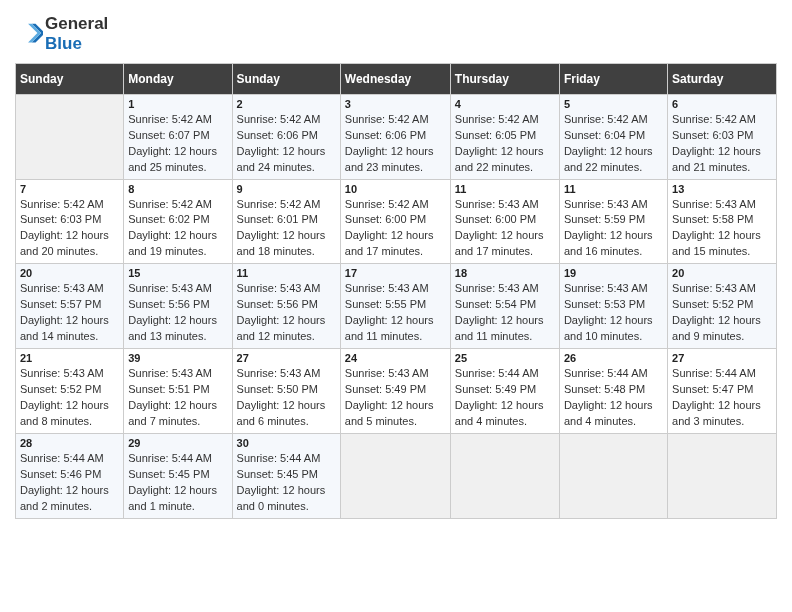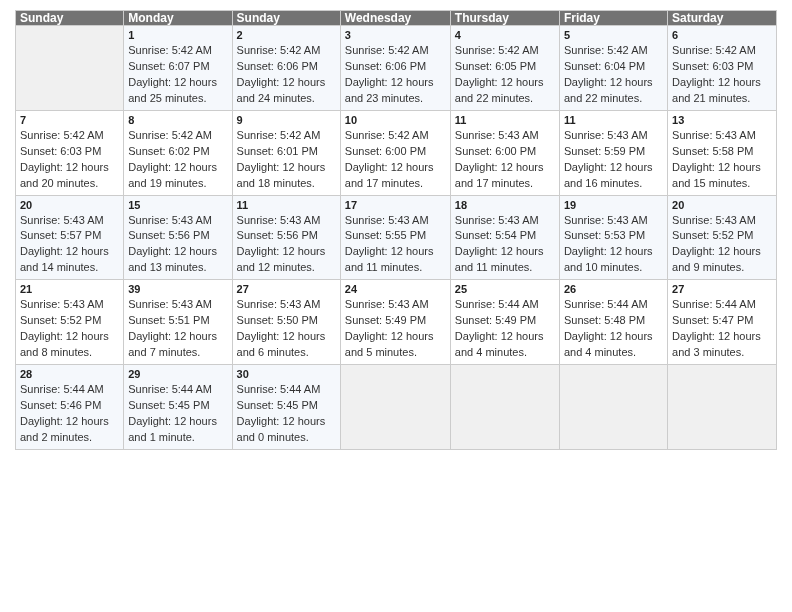--- a/index.html
+++ b/index.html
@@ -43,23 +43,23 @@
     .subtitle {
       font-size: 14px;
       color: #555;
     }
     table {
       width: 100%;
       border-collapse: collapse;
       font-size: 10px;
     }
     thead tr th {
-      background-color: #737373;
+      background-color: #404040;
       color: #fff;
-      padding: 0 4px;
+      padding: 8px 4px;
       text-align: left;
       font-size: 12px;
       font-weight: bold;
       border: 1px solid #ccc;
     }
     tbody tr td {
       border: 1px solid #ccc;
       vertical-align: top;
       padding: 3px 4px;
       height: 78px;
@@ -83,20 +83,36 @@
       line-height: 1.45;
     }
     .empty-cell {
       background-color: #f0f0f0 !important;
     }
   </style>
 </head>
 <body>
 <div class="page">
 
+  <div class="header">
+    <div class="logo">
+      <svg class="logo-icon" viewBox="0 0 30 30">
+        <polygon points="18,4 28,14 18,24 22,24 30,16 30,12 22,4" fill="#1a6db5"></polygon>
+        <polygon points="14,4 24,14 14,24 18,24 28,14 18,4" fill="#5baae0"></polygon>
+      </svg>
+      <div>
+        <div style="color:#333; font-weight:bold; font-size:17px; line-height:1.2;">General</div>
+        <div style="color:#1a6db5; font-weight:bold; font-size:17px; line-height:1.2;">Blue</div>
+      </div>
+    </div>
+    <div class="title-section">
+      <div class="month-title"></div>
+      <div class="subtitle"></div>
+    </div>
+  </div>
 
   <table>
     <thead>
       <tr>
       <th>Sunday</th>
           <th>Monday</th>
           <th>Sunday</th>
           <th>Wednesday</th>
           <th>Thursday</th>
           <th>Friday</th>

